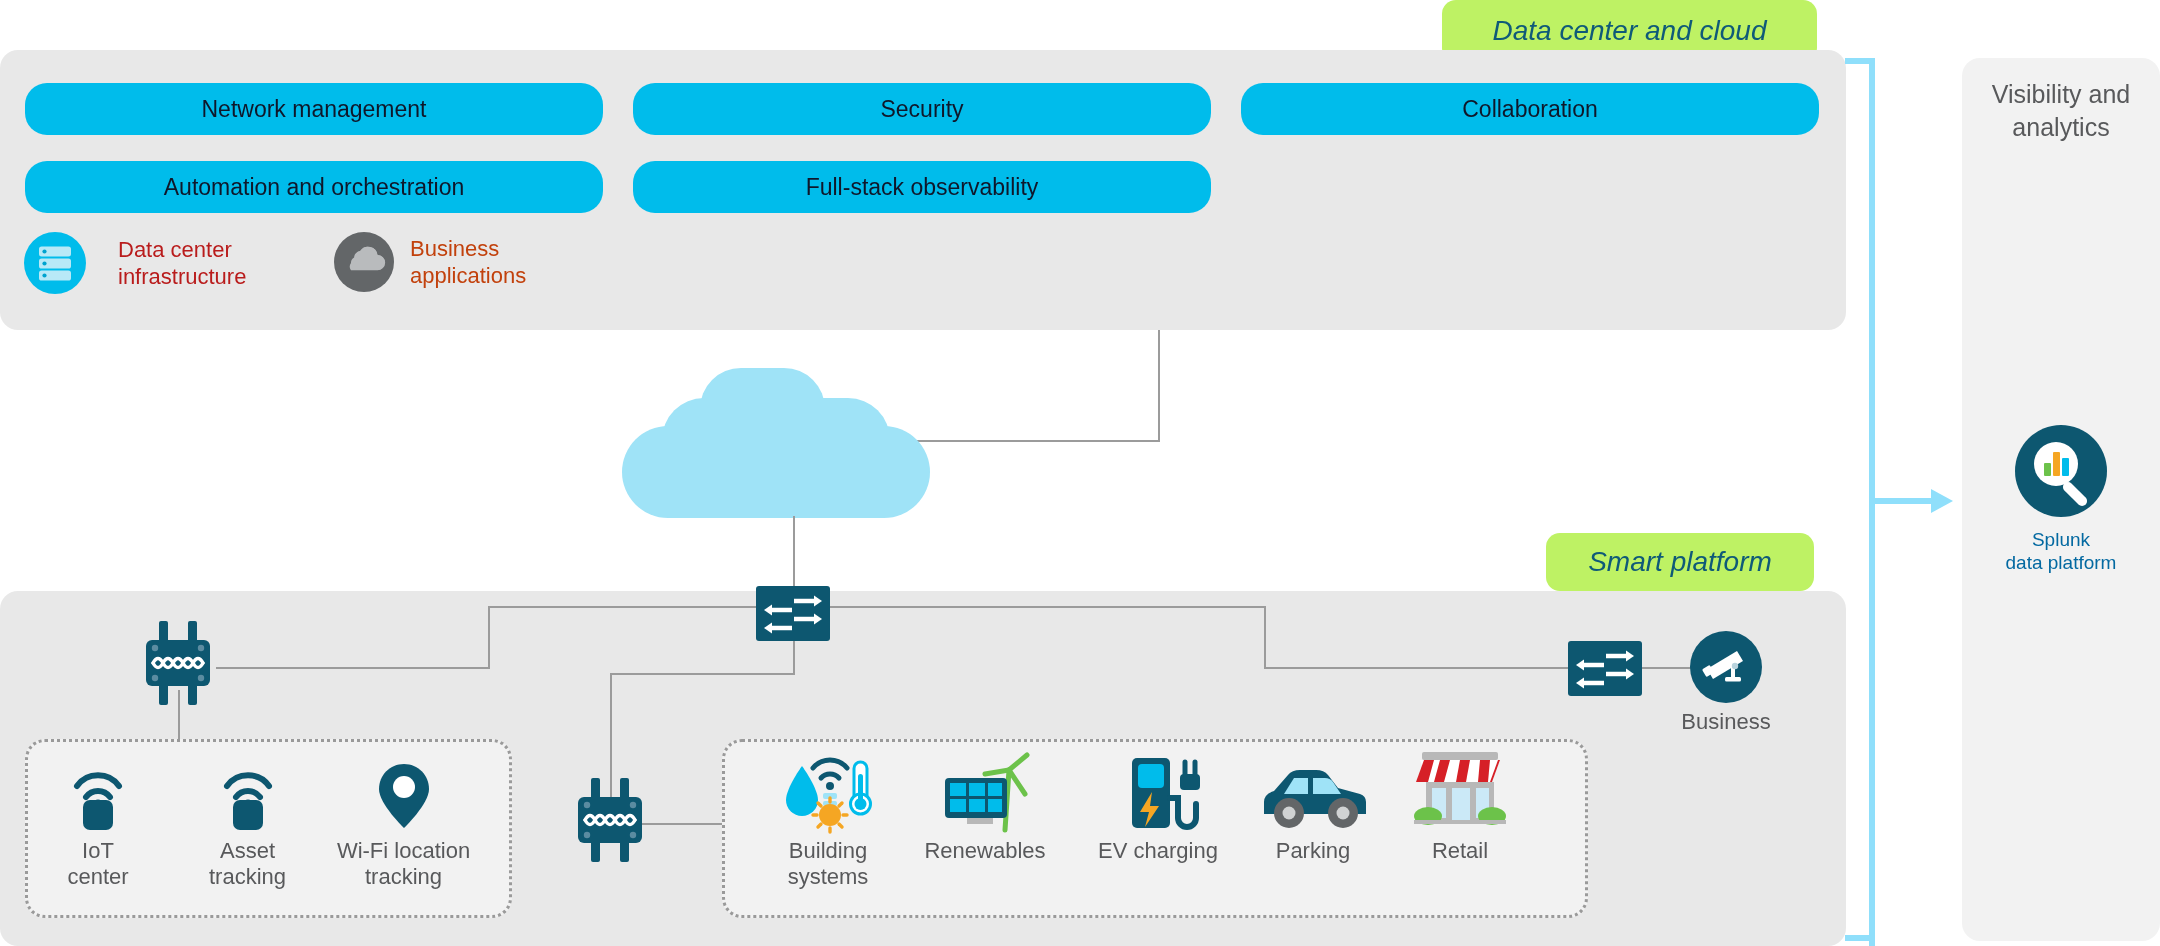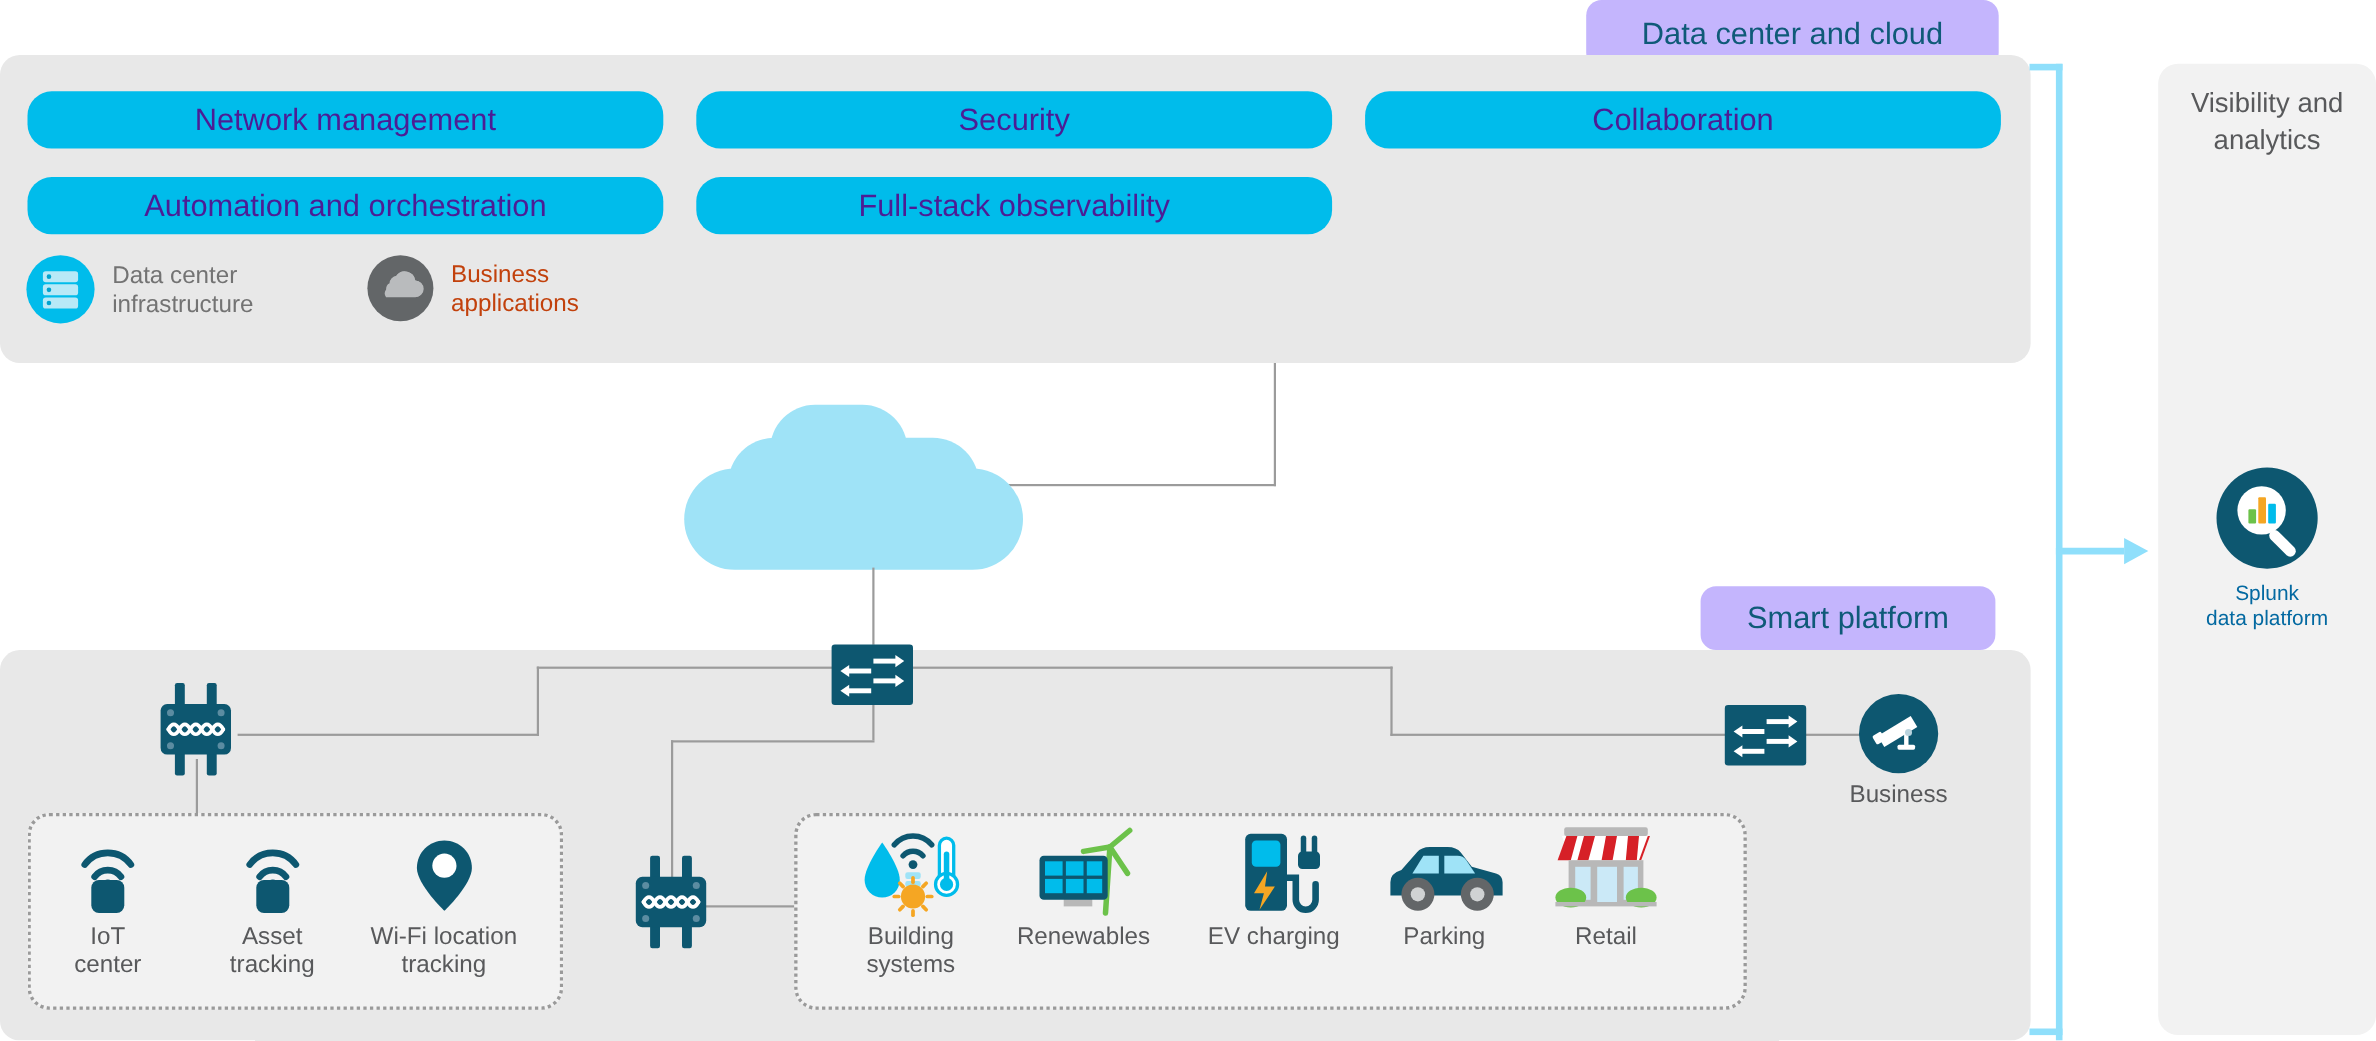--- a/index.html
+++ b/index.html
@@ -4,42 +4,43 @@
 <style>
   html,body{margin:0;padding:0;background:#ffffff;}
   body{
     width:2160px;height:946px;position:relative;overflow:hidden;
     font-family:"Liberation Sans","DejaVu Sans",sans-serif;
     -webkit-font-smoothing:antialiased;
   }
   .abs{position:absolute;}
   
   .section-chip{
-    position:absolute;background:#c4b5fd;border-radius:14px;
+    position:absolute;background:#bef264;border-radius:14px;
     color:#0f5a78;font-size:28px;line-height:1;
     display:flex;align-items:center;justify-content:center;
     text-align:center;
+    font-style:italic;
   }
   
   .panel{
     position:absolute;background:#e8e8e8;border-radius:18px;
   }
   .panel-light{
     position:absolute;background:#f2f2f2;border-radius:18px;
   }
   
   .pill{
     position:absolute;background:#00bceb;border-radius:22px;
     display:flex;align-items:center;justify-content:center;
-    color:#4c1d95;font-size:28px;line-height:1;
+    color:#0f172a;font-size:23px;line-height:1;
   }
   
   .dc-item{position:absolute;display:flex;align-items:center;gap:16px;}
   .dc-item .lbl{font-size:22px;line-height:1.25;}
-  .dc-item .lbl.cyan{color:#737373;}
+  .dc-item .lbl.cyan{color:#b91c1c;margin-left:16px;}
   .dc-item .lbl.gray{color:#c2410c;}
 
   
   .dashed-group{
     position:absolute;background:#f2f2f2;border-radius:20px;
     border:3px dotted #9a9a9a;box-sizing:border-box;
   }
   
   .tile{position:absolute;display:flex;flex-direction:column;align-items:center;}
   .tile .cap{

